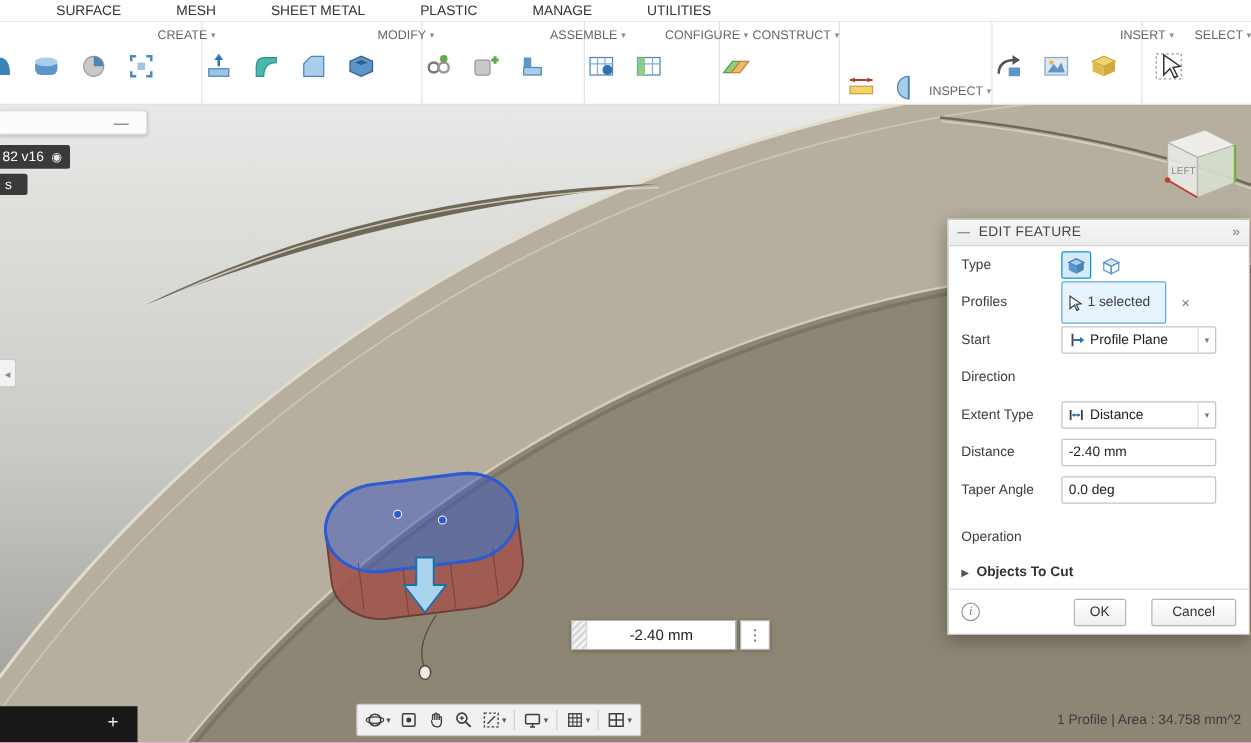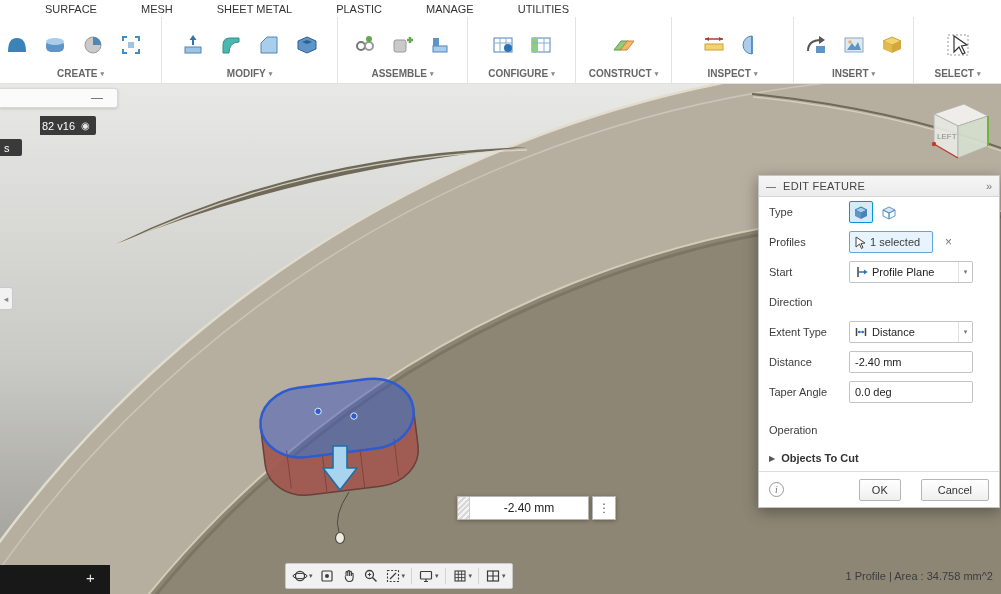--- a/index.html
+++ b/index.html
@@ -8,39 +8,39 @@
   .app{position:relative;width:1001px;height:594px;overflow:hidden;background:#ec4899;}
 
   
   .menubar{position:absolute;top:0;left:0;right:0;height:17px;background:#fff;
     display:flex;align-items:center;padding-left:45px;}
   .menu-item{font-size:11px;color:#333;margin-right:44px;white-space:nowrap;cursor:default;}
 
   
   .toolbar{position:absolute;top:17px;left:0;right:0;height:67px;background:#fff;
     border-bottom:1px solid #e2e2e2;display:flex;}
-  .tb-group{display:flex;flex-direction:column;border-right:1px solid #e3e3e3;padding-top:5px;font-weight:bold;}
+  .tb-group{display:flex;flex-direction:row;border-right:1px solid #e3e3e3;padding-top:5px;}
   .tb-group:last-child{border-right:none;}
   .tb-icons{flex:1;display:flex;align-items:center;justify-content:center;gap:12px;}
   .tb-icon{width:26px;height:26px;display:flex;align-items:center;justify-content:center;cursor:pointer;}
   .tb-label{height:16px;display:flex;align-items:center;justify-content:center;gap:3px;
     font-size:10px;color:#666;cursor:pointer;padding-bottom:3px;}
   .chev{font-size:7px;color:#888;line-height:1;}
 
   
   .viewport{position:absolute;top:84px;left:0;width:1001px;height:510px;}
   .scene{position:absolute;top:0;left:0;}
 
   
   .browser-header{position:absolute;left:0;top:4px;width:118px;height:20px;background:#fbfbfb;
     border:1px solid #d8d8d8;border-left:none;border-radius:0 3px 3px 0;
     display:flex;align-items:center;justify-content:flex-end;padding-right:14px;
     font-size:12px;color:#666;box-shadow:0 1px 3px rgba(0,0,0,.15);}
   .doc-chip{position:absolute;left:0;top:32px;height:19px;background:#3a3a3a;color:#fff;
-    display:flex;align-items:center;gap:6px;padding:0 6px 0 2px;font-size:11px;border-radius:0 2px 2px 0;margin-left:40px;}
+    display:flex;align-items:center;gap:6px;padding:0 6px 0 2px;font-size:11px;border-radius:0 2px 2px 0;}
   .doc-chip .target{font-size:10px;color:#e8e8e8;}
   .sub-chip{position:absolute;left:0;top:55px;width:22px;height:17px;background:#3a3a3a;color:#fff;
     display:flex;align-items:center;padding-left:4px;font-size:11px;border-radius:0 2px 2px 0;}
   .left-tab{position:absolute;left:0;top:203px;width:13px;height:23px;background:#f2f2f2;
     border:1px solid #c9c9c9;border-left:none;border-radius:0 3px 3px 0;
     display:flex;align-items:center;justify-content:center;font-size:9px;color:#8a8a8a;cursor:pointer;}
 
   
   .viewcube{position:absolute;left:918px;top:8px;cursor:pointer;}
 
@@ -62,21 +62,21 @@
     display:flex;align-items:center;padding:0 7px;gap:7px;}
   .dlg-collapse{color:#555;font-size:10px;cursor:pointer;}
   .dlg-title{flex:1;letter-spacing:.3px;color:#444;}
   .dlg-detach{color:#777;font-size:11px;cursor:pointer;}
   .drow{display:flex;align-items:center;height:30px;padding:0 10px;}
   .drow .lbl{width:80px;flex-shrink:0;color:#3c3c3c;}
   .type-btn{width:24px;height:22px;display:flex;align-items:center;justify-content:center;
     border:1px solid transparent;border-radius:2px;cursor:pointer;margin-right:4px;}
   .type-btn.selected{background:#d6ebf7;border-color:#0696d7;}
   .profilesbox{width:84px;height:22px;background:#e8f4fd;border:1px solid #5fa8dd;border-radius:2px;
-    display:flex;align-items:center;gap:4px;padding:4px 4px;cursor:pointer;}
+    display:flex;align-items:center;gap:4px;padding:16px 4px;cursor:pointer;}
   .clear-x{margin-left:12px;color:#777;font-size:12px;cursor:pointer;}
   .dd{width:124px;height:22px;background:#fff;border:1px solid #c3c3c3;border-radius:2px;
     display:flex;align-items:center;gap:4px;padding:0 0 0 4px;cursor:pointer;}
   .dd .dd-text{flex:1;color:#222;white-space:nowrap;overflow:hidden;}
   .dd .dd-arrow{width:14px;align-self:stretch;display:flex;align-items:center;justify-content:center;
     border-left:1px solid #e0e0e0;color:#777;font-size:7px;}
   .txtinput{width:124px;height:22px;border:1px solid #c3c3c3;border-radius:2px;padding:0 5px;
     font-size:11px;color:#222;font-family:"Liberation Sans",sans-serif;outline:none;background:#fff;}
   .op-row{margin-top:8px;}
   .objects-row{display:flex;align-items:center;gap:6px;height:26px;padding:0 10px;cursor:pointer;}
@@ -243,21 +243,21 @@
               <polygon points="9,18 16,9 23,9 16,18" fill="#f0b060" stroke="#c88830" fill-opacity=".9"></polygon>
             </svg>
           </span>
       </div>
       <div class="tb-label">
         <span>CONSTRUCT</span>
         <span class="chev">▾</span>
       </div>
     </div>
 
-    <div class="tb-group" style="width:122px;">
+    <div class="tb-group" style="width:122px;align-items:flex-end;">
       <div class="tb-icons">
         <span class="tb-icon">
           <svg width="26" height="26">
               <rect x="4" y="12" width="18" height="6" fill="#f3d36b" stroke="#c8a23c"></rect>
               <line x1="4" y1="7" x2="22" y2="7" stroke="#b33a2e" stroke-width="1.5"></line>
               <polygon points="4,7 8,5 8,9" fill="#b33a2e"></polygon>
               <polygon points="22,7 18,5 18,9" fill="#b33a2e"></polygon>
             </svg>
           </span>
         <span class="tb-icon">

